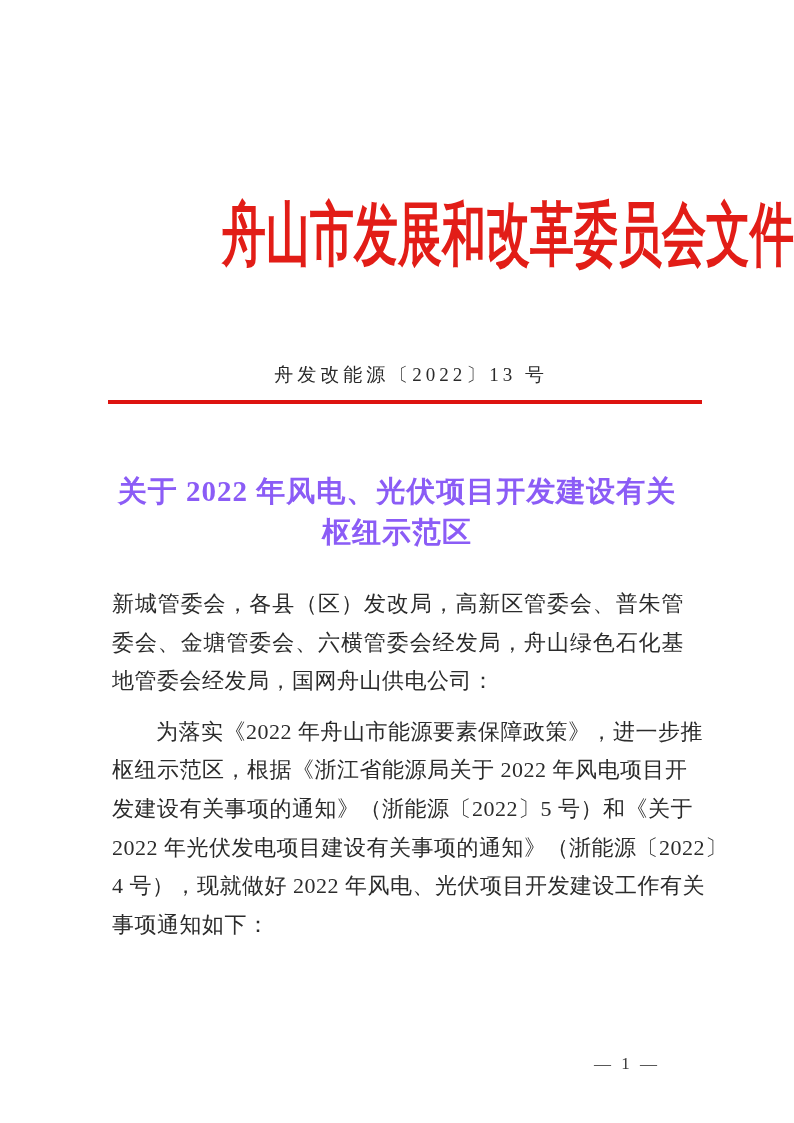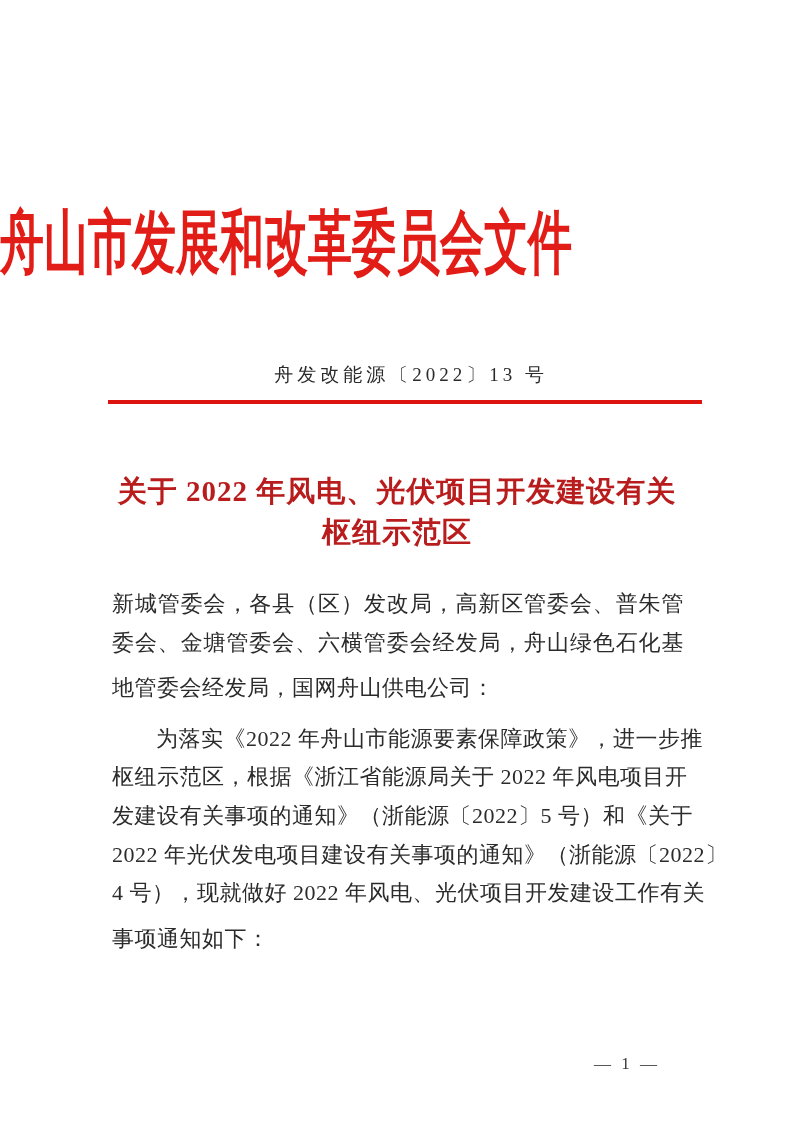--- a/index.html
+++ b/index.html
@@ -10,24 +10,24 @@
     height: 1123px;
     margin: 0 auto;
     background: #ffffff;
     font-family: "Liberation Serif", "DejaVu Serif", serif;
     color: #222222;
     overflow: hidden;
   }
   
   .org-title-wrap {
     position: absolute;
-    top: 209px;
+    top: 201px;
     left: 0;
     right: 0;
-    text-align: left;
+    text-align: right;
     line-height: 44px;
     height: 70px;
   }
   .org-title {
     display: inline-block;
     font-size: 44px;
     font-weight: bold;
     letter-spacing: 0px;
     color: var(--accent-red, #e21d17);
     transform: scaleY(1.57);
@@ -59,21 +59,21 @@
   
   .doc-title {
     position: absolute;
     top: 471px;
     left: 60px;
     right: 60px;
     text-align: center;
     font-size: 29px;
     font-weight: 600;
     line-height: 41px;
-    color: #b91c1c;
+    color: #8b5cf6;
     letter-spacing: 1px;
   }
   
   .body-block {
     position: absolute;
     top: 585px;
     left: 112px;
     width: 572px;
     font-size: 22px;
     color: #2b2b2b;
@@ -83,21 +83,20 @@
   .body-line {
     line-height: 38.6px;
     letter-spacing: 0.5px;
     text-align: justify;
     text-align-last: justify;
     white-space: nowrap;
   }
   .para .body-line:last-child {
     text-align: center;
     text-align-last: left;
-    margin-top: 7px;
   }
   .para-main .body-line:first-child { text-indent: 44px; }
   
   .page-number {
     position: absolute;
     top: 1052px;
     right: 134px;
     font-size: 17px;
     letter-spacing: 3px;
     color: #3a3a3a;

